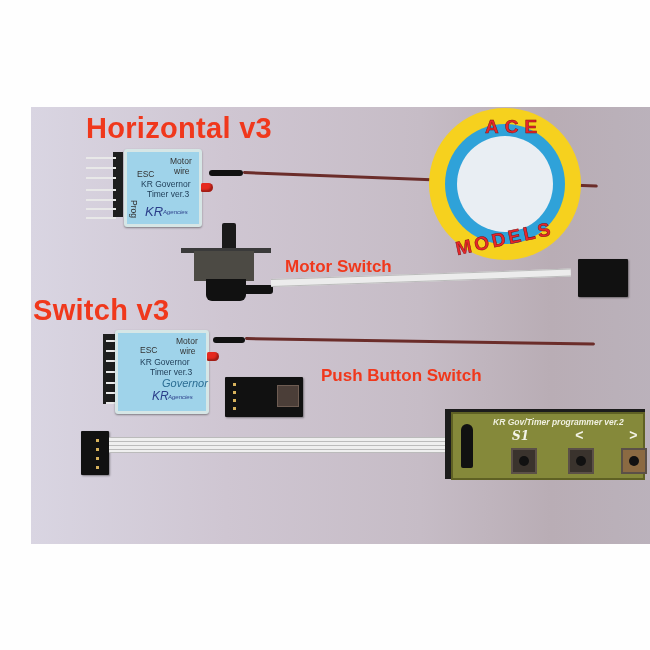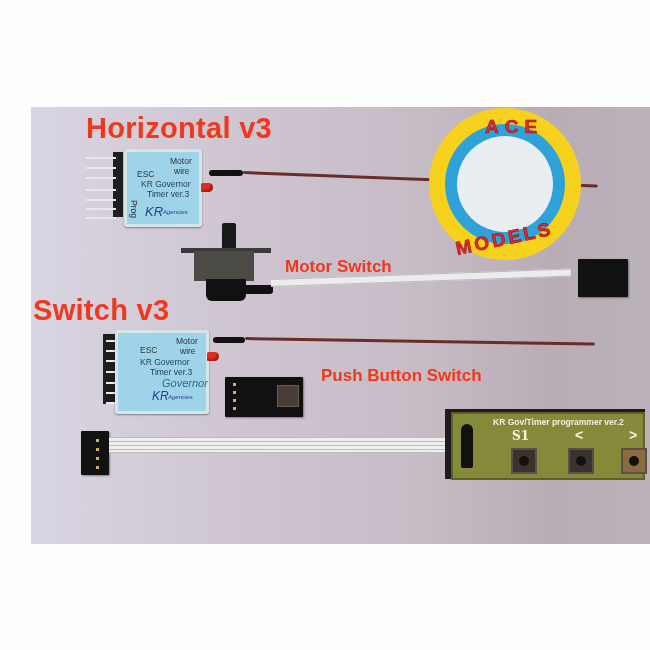--- a/index.html
+++ b/index.html
@@ -13,21 +13,21 @@
   .abs { position:absolute; }
   
   .module { position:absolute; background:#9fd3ea; border:3px solid #d6e6e6; border-radius:3px; box-shadow:0 1px 2px rgba(0,0,0,.4); }
   .module .txt { position:absolute; font-size:8.5px; color:#1d3b55; font-weight:normal; white-space:nowrap; }
   .pins { position:absolute; background:#1e1e1e; }
   .pin { position:absolute; height:2px; background:#e8e8e8; }
   .wire { position:absolute; background:#6b2d2a; height:3px; transform-origin:left center; border-radius:2px; }
   .led { position:absolute; width:12px; height:9px; background:#e52a1f; border-radius:2px 6px 6px 2px; box-shadow:inset -2px -2px 2px rgba(0,0,0,.3); }
   .connector { position:absolute; background:#111; border-radius:1px; box-shadow:1px 1px 2px rgba(0,0,0,.4); }
   .grey-wire { position:absolute; background:#ececec; border-top:1px solid #bbb; border-bottom:1px solid #bbb; }
-  .pcb { position:absolute; background:#85893a; border:2px solid #5f6124; }
+  .pcb { position:absolute; background:#85893a; border:2px solid #5f6124;font-style:italic; }
   .btn { position:absolute; width:22px; height:22px; background:#3a332d; border:2px solid #5b5047; }
   .btn::after { content:""; position:absolute; left:6px; top:6px; width:10px; height:10px; border-radius:50%; background:#111; }
   
   .logo { position:absolute; left:398px; top:108px; width:152px; height:152px; border-radius:50%; background:#f6d11e; }
   .logo .ring { position:absolute; left:16px; top:16px; width:120px; height:120px; border-radius:50%; background:#2fa2d9; }
   .logo .inner { position:absolute; left:28px; top:28px; width:96px; height:96px; border-radius:50%; background:#e9eef3; }
   .logo .rc { position:absolute; left:4px; top:46px; font-family:"DejaVu Serif", serif; font-size:60px; font-weight:bold; font-style:italic;
               color:#f2f2f2; -webkit-text-stroke:2px #555; letter-spacing:-4px; }
   .logo .arc { position:absolute; color:#e8262a; font-weight:bold; font-size:19px; -webkit-text-stroke:0.5px #7a1010; }
 </style>

